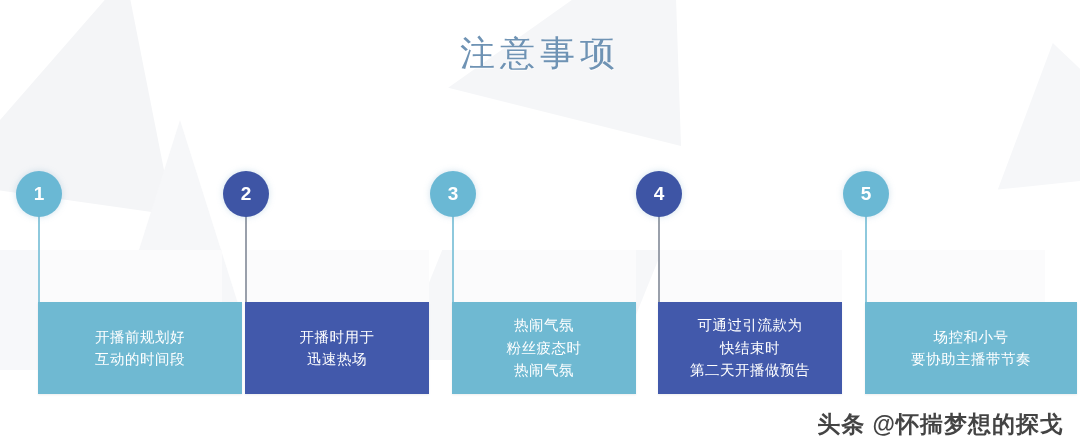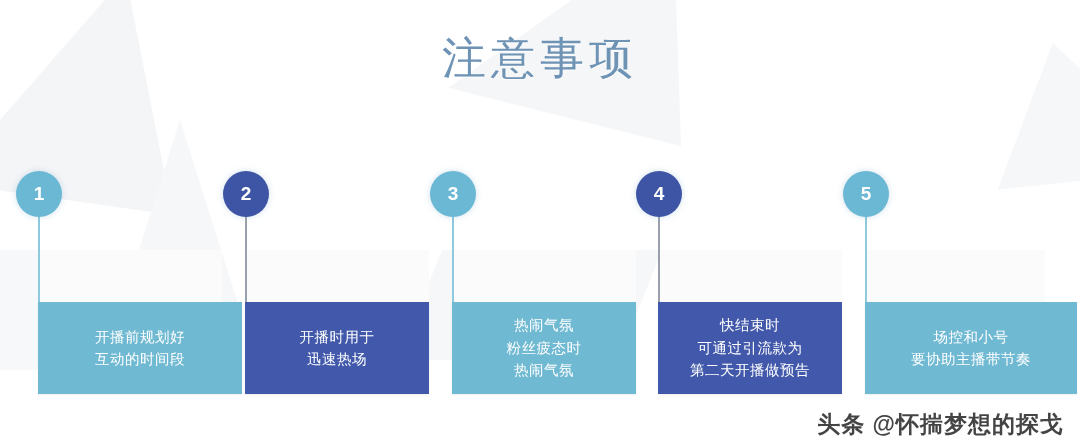--- a/index.html
+++ b/index.html
@@ -87,21 +87,21 @@
     transform: skewX(18deg);
   }
 
   
   .title {
     position: absolute;
     left: 0;
     right: 0;
     top: 34px;
     text-align: center;
-    font-size: 44px;
+    font-size: 35px;
     line-height: 1.1;
     letter-spacing: 5px;
     font-weight: 400;
     color: #6f93b4;
     text-shadow: 0 1px 1px rgba(255,255,255,0.9);
     white-space: nowrap;
   }
 
   
   .columns {
@@ -243,22 +243,22 @@
         </div>
       </div>
     </div>
 
     <div class="column" style="left:658px; width:184px;">
       <div class="band"></div>
       <div class="stem dark" style="left:0px;"></div>
       <div class="circle dark" style="left:-22px;">4</div>
       <div class="box dark" style="left:0px; width:184px;">
         <div class="box-text">
+          <span class="ln">可通过引流款为</span>
           <span class="ln">快结束时</span>
-          <span class="ln">可通过引流款为</span>
           <span class="ln">第二天开播做预告</span>
         </div>
       </div>
     </div>
 
     <div class="column" style="left:865px; width:180px;">
       <div class="band"></div>
       <div class="stem light" style="left:0px;"></div>
       <div class="circle light" style="left:-22px;">5</div>
       <div class="box light" style="left:0px; width:212px;">

